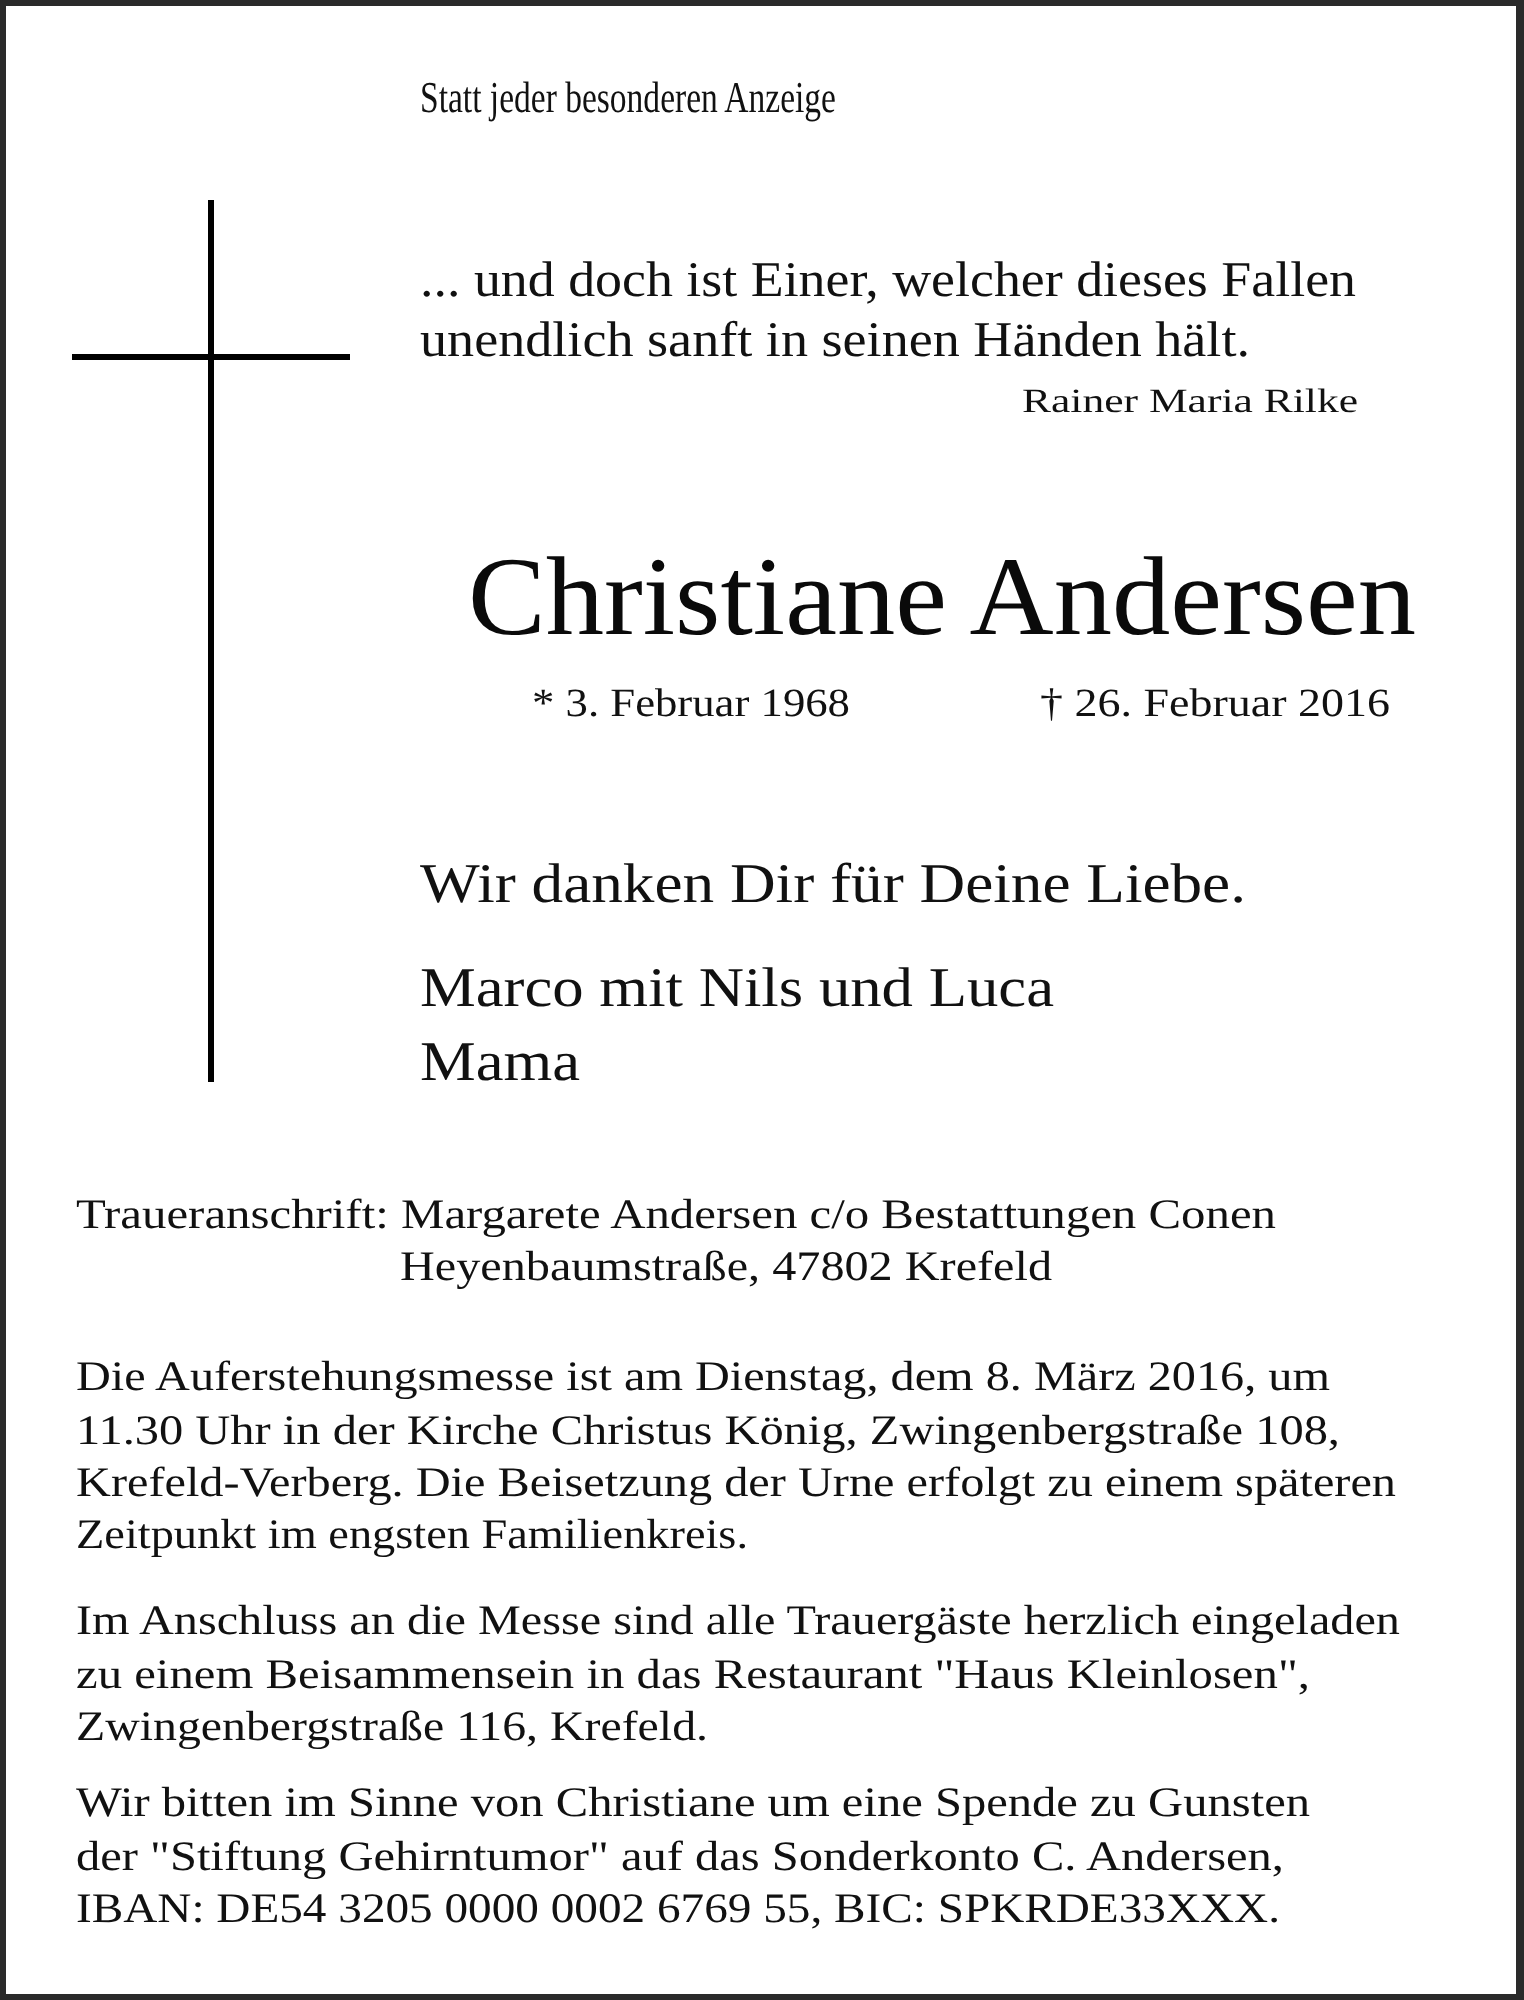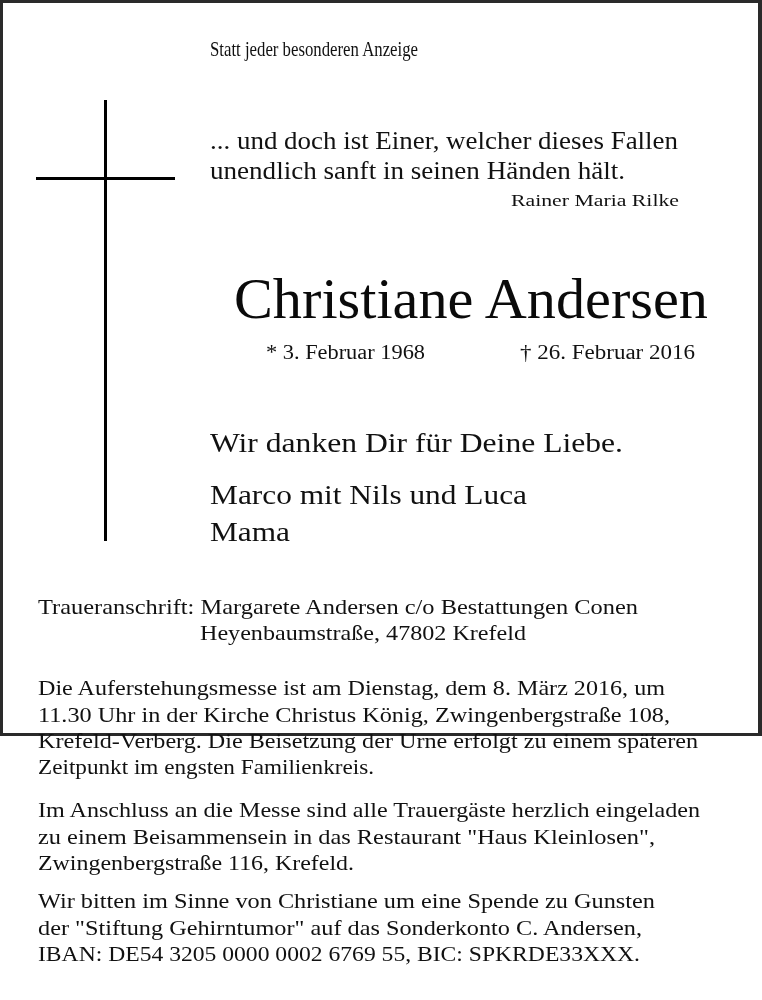--- a/index.html
+++ b/index.html
@@ -1,18 +1,18 @@
 <!DOCTYPE html>
 <html><head>
   <meta charset="utf-8">
   <style>
     html, body { margin: 0; padding: 0; background: #ffffff; }
     body { width: 762px; height: 1000px; position: relative; overflow: hidden; }
     .frame {
-      position: absolute; left: 0; top: 0; width: 762px; height: 736px;
+      position: absolute; left: 0; top: 0; width: 762px; height: 1000px;
       box-sizing: border-box; border: 3px solid #2a2a2a; border-right-width: 4px; border-bottom-width: 3px;
       background: #ffffff;
     }
     .t {
       position: absolute; white-space: nowrap; color: #111111;
       font-family: "Liberation Serif", "DejaVu Serif", serif;
       transform-origin: left bottom; line-height: 1;
     }
     .cross-v { position: absolute; left: 101px; top: 97px; width: 3px; height: 441px; background: #000; }
     .cross-h { position: absolute; left: 33px; top: 174px; width: 139px; height: 3px; background: #000; }

